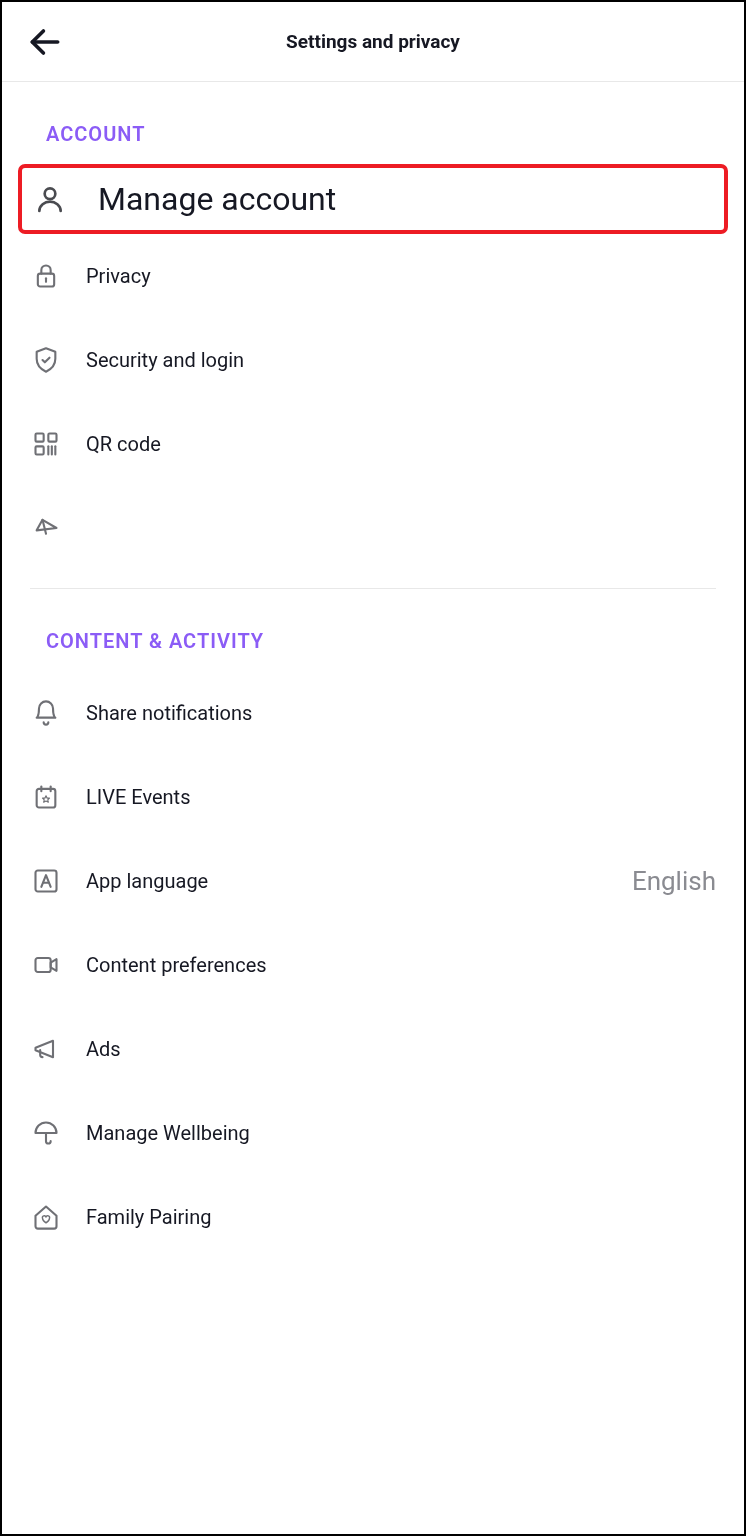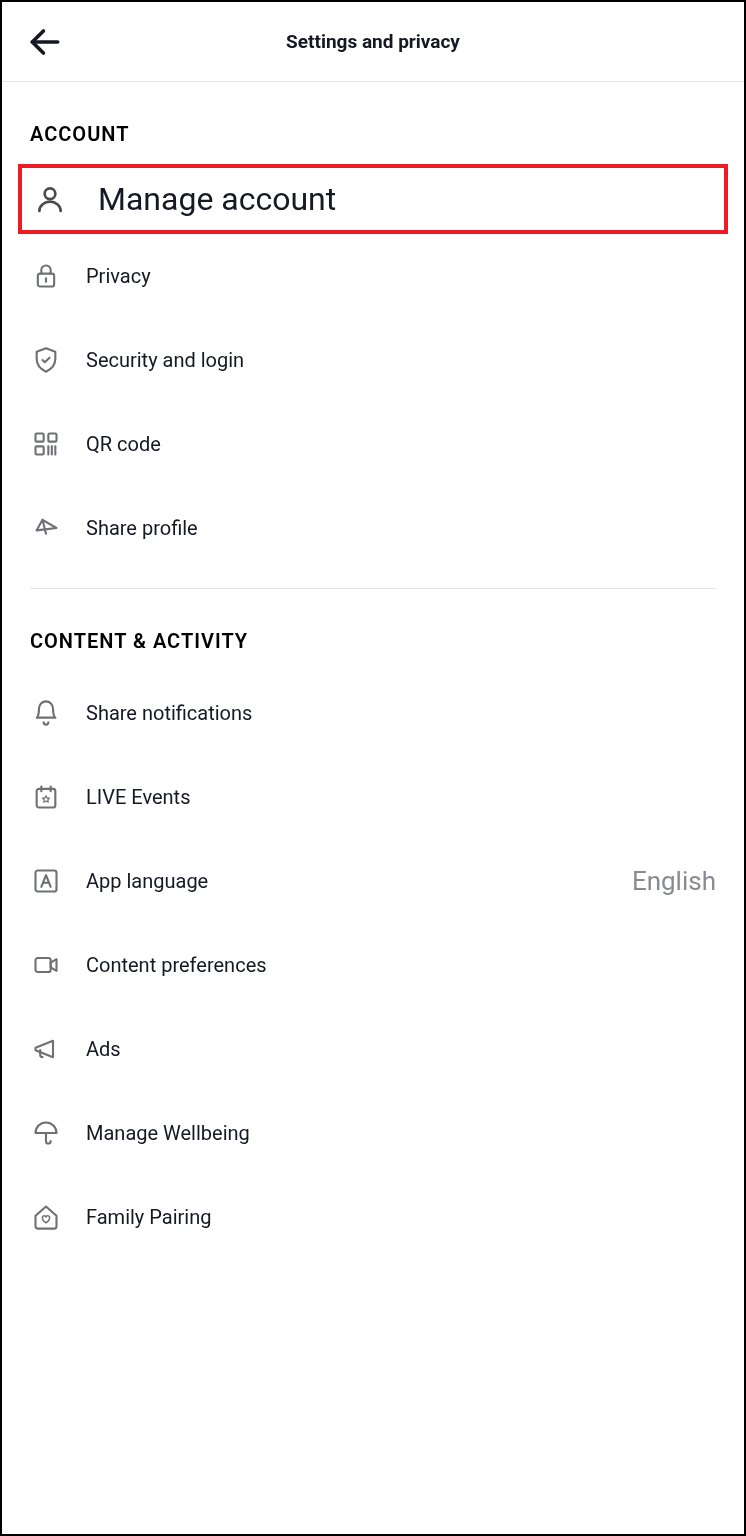--- a/index.html
+++ b/index.html
@@ -24,25 +24,25 @@
       cursor: pointer;
     }
     .title {
       flex: 1;
       text-align: center;
       font-size: 19px;
       font-weight: 700;
       color: #161823;
     }
     .section-header {
-      padding: 40px 28px 18px 28px;
+      padding: 40px 28px 18px 44px;
       font-size: 20px;
       font-weight: 600;
       letter-spacing: 1px;
-      color: #000000;
+      color: #8b5cf6;
     }
     .list {
       padding: 0 28px;
     }
     .list-item {
       display: flex;
       align-items: center;
       padding: 26px 0;
       cursor: pointer;
     }
@@ -66,21 +66,21 @@
       color: #8a8b91;
       margin-left: 16px;
     }
     .divider {
       height: 1px;
       background: #e8e8e8;
       margin: 18px 28px 0 28px;
     }
     .highlight {
       border: 4px solid #ed1c24;
-      border-radius: 0;
+      border-radius: 7px;
       margin: 0 -12px;
       padding: 12px 12px;
     }
     .highlight .item-icon {
       color: #4a4b50;
       margin-right: 32px;
     }
     .highlight .item-icon svg {
       width: 36px;
       height: 36px;
@@ -152,21 +152,20 @@
     <span class="item-label">QR code</span>
   </div>
 
   <div class="list-item">
     <span class="item-icon">
       <svg width="28" height="28" viewBox="0 0 24 24" fill="none" stroke="currentColor" stroke-width="1.8" stroke-linecap="round" stroke-linejoin="round">
         <path d="M4 14l5-9 12 7-17 2z"></path>
         <path d="M9 5l3 12"></path>
       </svg>
     </span>
-    <span class="item-label">Share profile</span>
   </div>
 </div>
 
 <div class="divider"></div>
 
 <div class="section-header">CONTENT &amp; ACTIVITY</div>
 
 <div class="list">
   <div class="list-item">
     <span class="item-icon">

